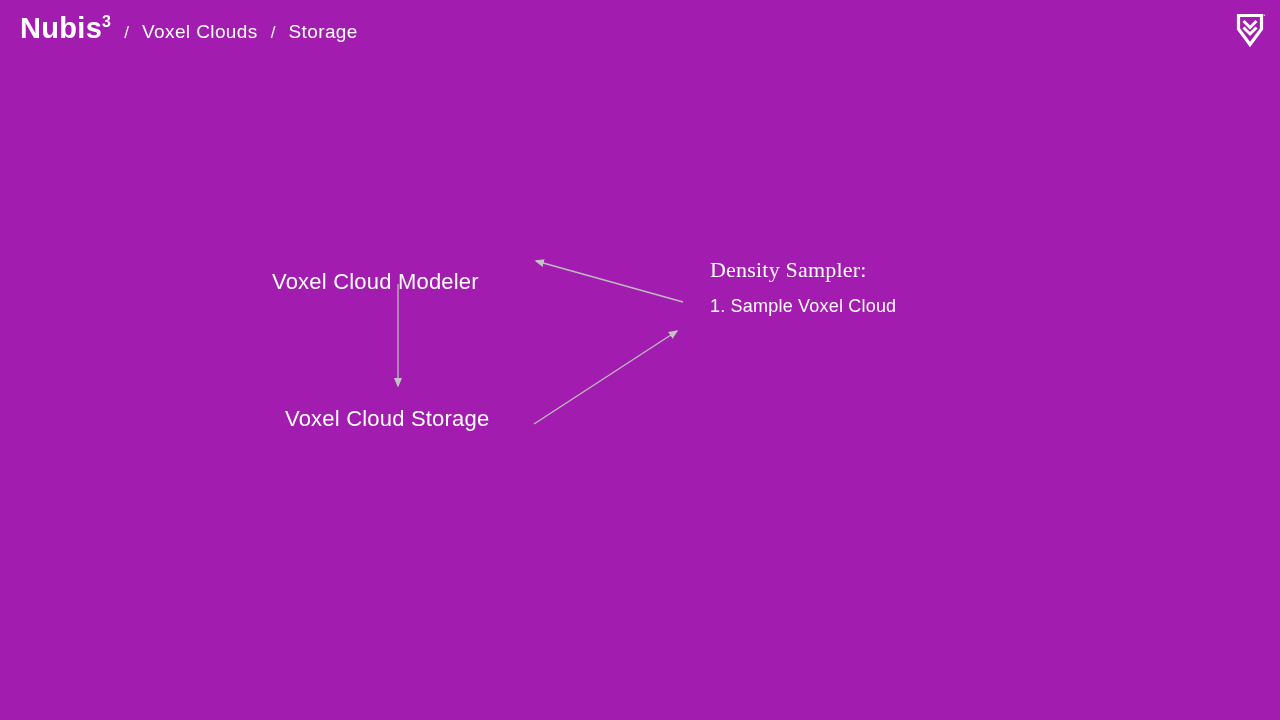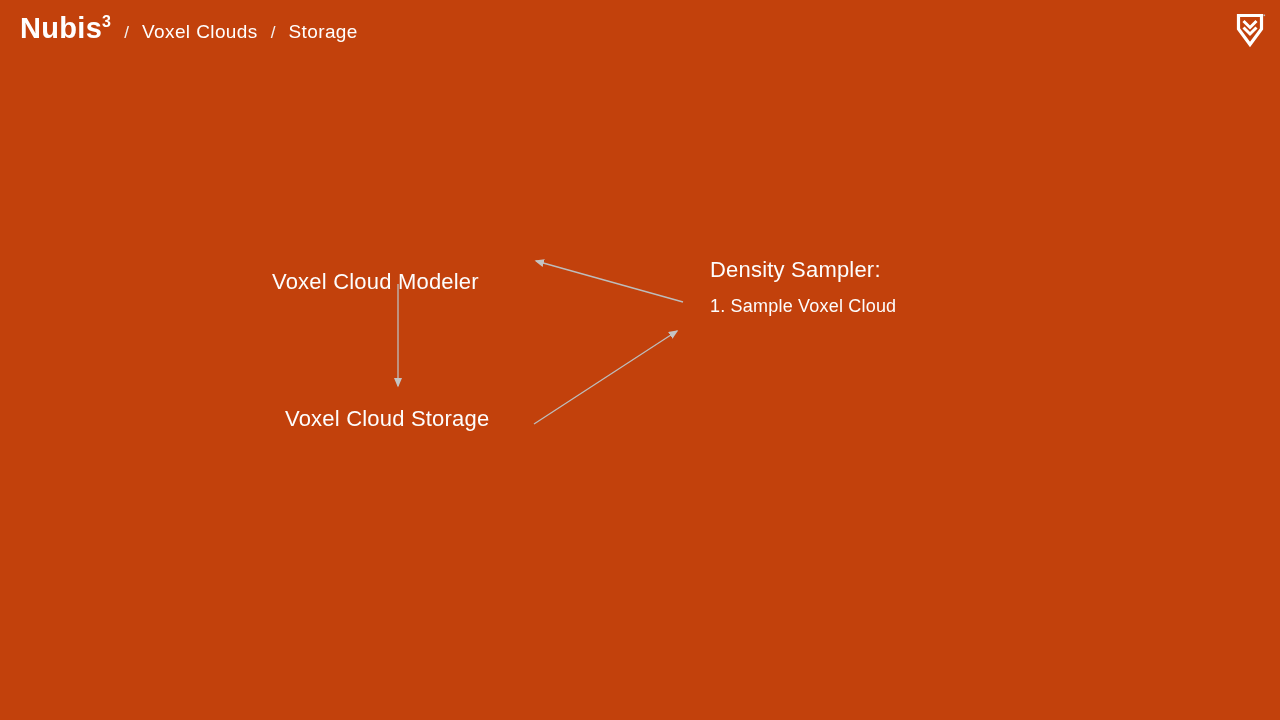--- a/index.html
+++ b/index.html
@@ -2,21 +2,21 @@
 <html><head>
 <meta charset="utf-8">
 <style>
   * { margin: 0; padding: 0; box-sizing: border-box; }
   html, body { background: #000; }
   body { font-family: "Liberation Sans", "DejaVu Sans", sans-serif; }
   .slide {
     position: relative;
     width: 1280px;
     height: 720px;
-    background: #c2410c;
+    background: #a21caf;
     overflow: hidden;
     color: #ffffff;
   }
 
   
   .titlebar {
     position: absolute;
     top: 12px; left: 20px; right: 60px;
     display: flex;
     align-items: baseline;
@@ -56,21 +56,21 @@
   .diagram-layer { position: absolute; inset: 0; }
   .node-label {
     position: absolute;
     font-size: 22px;
     letter-spacing: 0.2px;
     color: #fdfdfd;
     white-space: nowrap;
   }
   .node-modeler { left: 272px; top: 237px; margin-top: 32px; }
   .node-storage { left: 285px; top: 406px; text-align: center; }
-  .density-title { left: 710px; top: 257px; }
+  .density-title { left: 710px; top: 257px; font-family: Liberation Serif, serif; }
   .density-step {
     position: absolute;
     left: 710px; top: 296px;
     font-size: 18px;
     letter-spacing: 0.2px;
     color: #fdfdfd;
     white-space: nowrap;
   }
   .arrows-svg {
     position: absolute;

